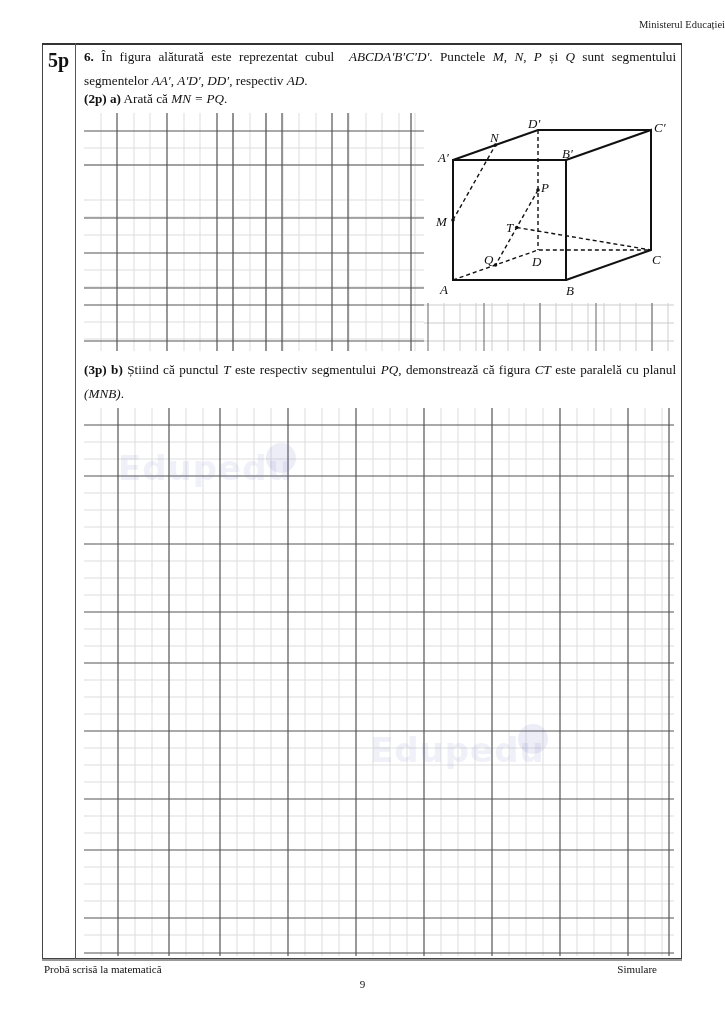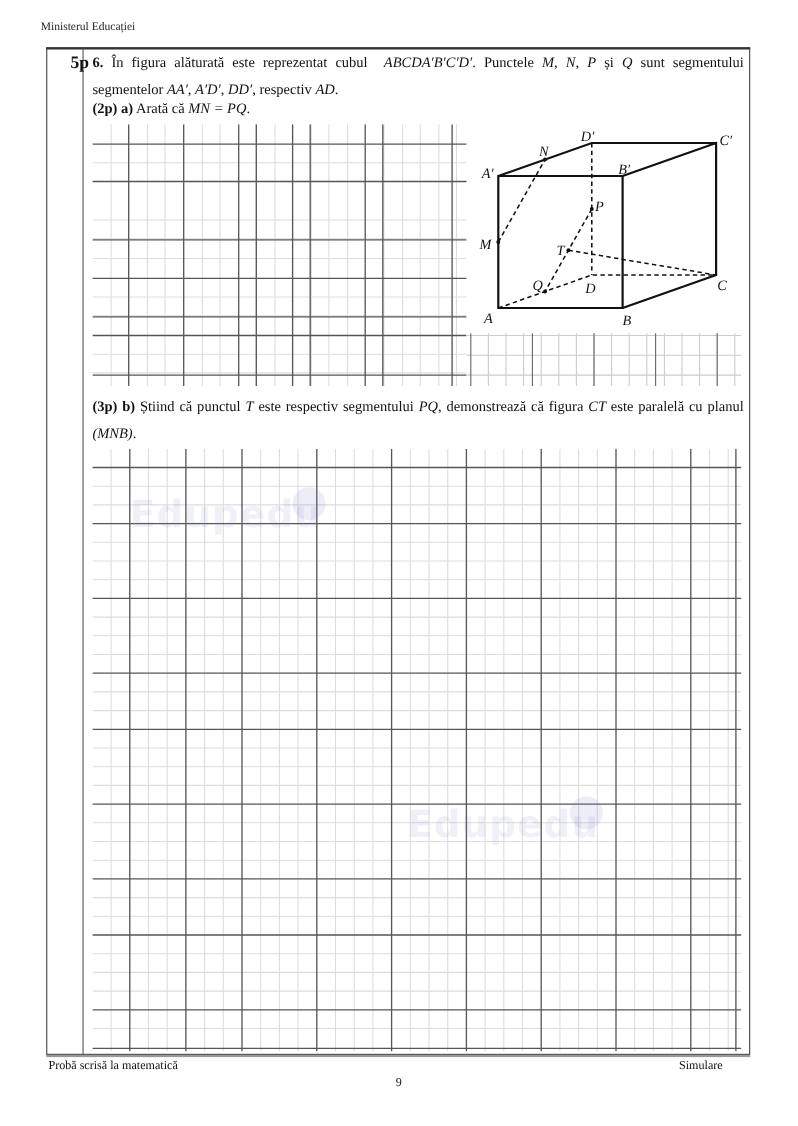--- a/index.html
+++ b/index.html
@@ -1,25 +1,25 @@
 <!DOCTYPE html>
 <html><head>
 <meta charset="utf-8">
 <style>
   html, body { margin: 0; padding: 0; background: #ffffff; }
   body { width: 725px; height: 1024px; position: relative; overflow: hidden;
          font-family: "Liberation Serif", serif; color: #111; }
-  .header { position: absolute; left: 0; right: 0; top: 18px; text-align: left;
+  .header { position: absolute; left: 0; right: 0; top: 18px; text-align: right;
             font-size: 10.5px; line-height: 13px; color: #222; margin-left: 37px; }
   .frame { position: absolute; left: 42px; top: 43px; width: 640px; height: 916px;
            border: 1.5px solid #444; box-sizing: border-box; }
   .frame-top { position: absolute; left: 42px; top: 43px; width: 640px; height: 2px; background:#333; }
   .score-col { position: absolute; left: 42px; top: 43px; width: 34px; height: 916px;
                border-right: 1px solid #555; box-sizing: border-box; }
-  .score { position: absolute; left: 64px; top: 49px; font-weight: bold; font-size: 16px; }
+  .score { position: absolute; left: 48px; top: 49px; font-weight: bold; font-size: 20px; }
   .qtext { position: absolute; left: 84px; width: 592px; font-size: 13.2px; line-height: 24px;
            text-align: justify; }
   .qtext i { font-family: "Liberation Serif", serif; font-style: italic; }
   .b { font-weight: bold; }
   .grid { position: absolute; box-sizing: border-box; }
   .grid svg { display: block; }
   .figure { position: absolute; left: 428px; top: 112px; width: 250px; height: 190px; background: #fff; }
   .figure text { font-family: "Liberation Serif", serif; font-style: italic; font-size: 13px; fill: #111; }
   .footer-line { position: absolute; left: 42px; top: 959px; width: 640px; height: 2px; background: #999; }
   .footer-left { position: absolute; left: 44px; top: 963px; font-size: 11px; }

